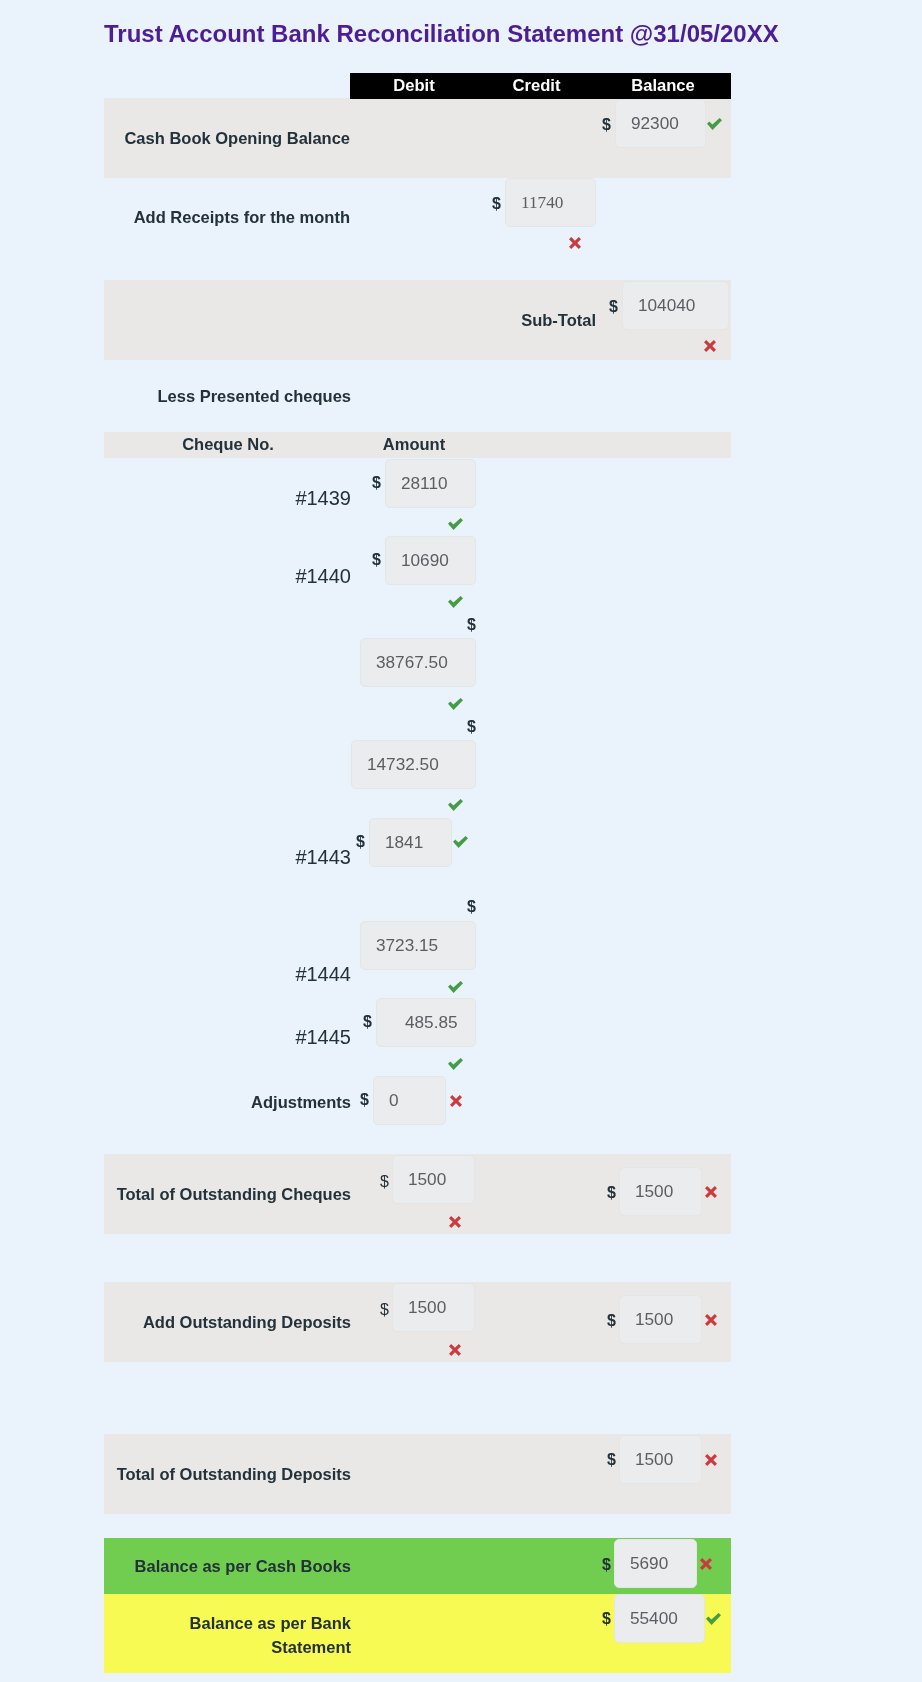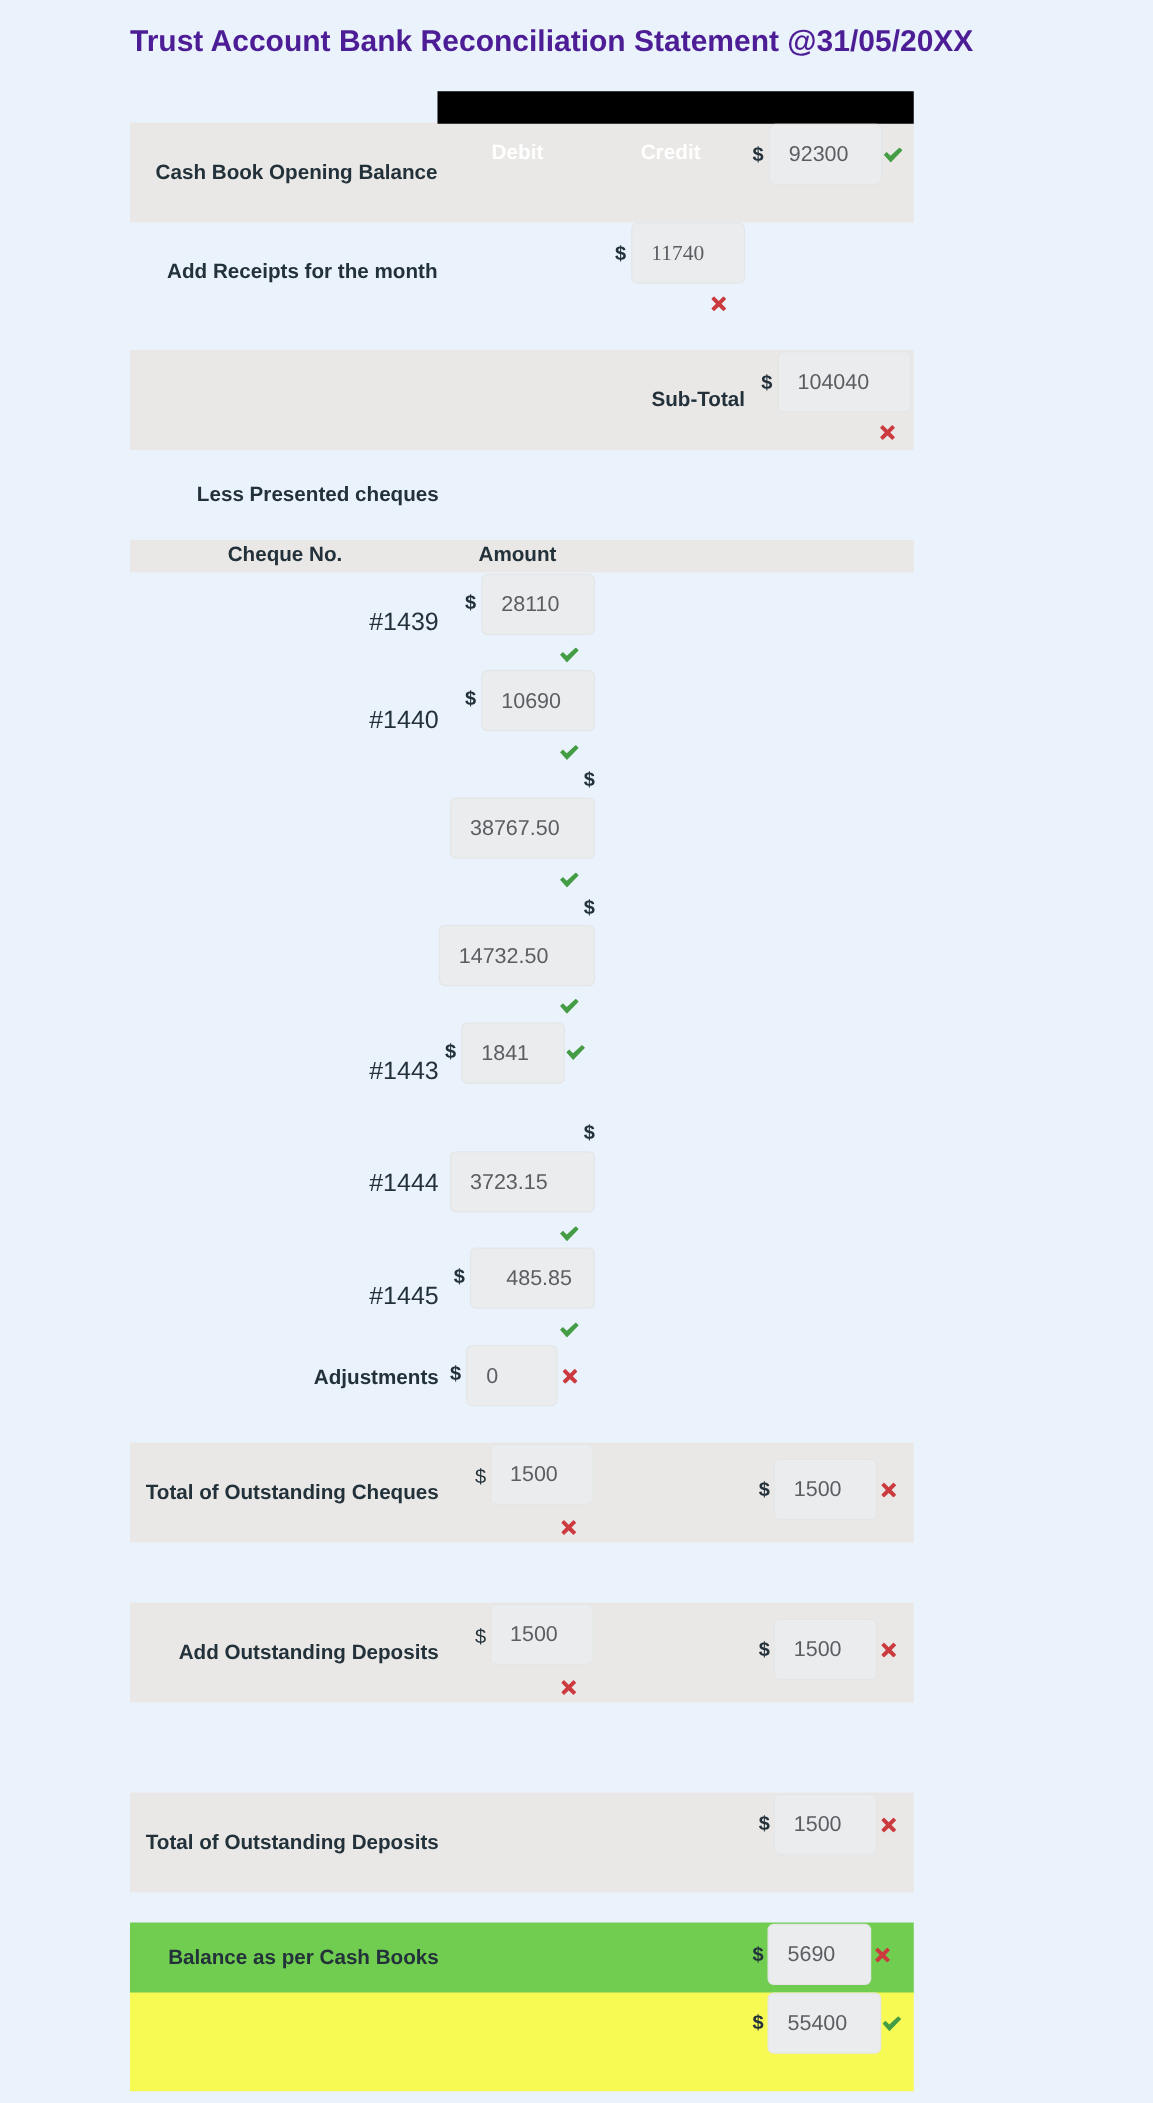--- a/index.html
+++ b/index.html
@@ -18,21 +18,21 @@
     text-align: center; font-size: 24px; font-weight: bold;
     color: #4c1d95; line-height: 24px; white-space: nowrap;
   }
   .band { position: absolute; left: 104px; width: 627px; }
   .band.grey   { background: #eae8e6; }
   .band.green  { background: #71cd50; }
   .band.yellow { background: #f7fa52; }
   .colhead { position: absolute; top: 73px; left: 350px; width: 381px; height: 26px; background: #000; }
   .colhead span {
     position: absolute; top: 0; height: 26px; line-height: 26px;
-    color: #fff; font-weight: bold; font-size: 16.6px; text-align: center; margin-top: 36px;
+    color: #fff; font-weight: bold; font-size: 16.6px; text-align: center;
   }
   .lab {
     position: absolute; font-weight: bold; font-size: 16.5px; color: #22313a;
     text-align: right; line-height: 24px; white-space: nowrap;
   }
   .lab.wrap { white-space: normal; }
   .chq {
     position: absolute; font-weight: normal; font-size: 20px; color: #22313a;
     text-align: right; line-height: 24px; white-space: nowrap;
   }
@@ -134,21 +134,21 @@
       </svg>
     </span>
   <div class="chq" style="left:90px;top:845px;width:261px">#1443</div>
   <div class="dlr" style="left:325px;top:832px;width:40px">$</div>
   <input class="fld" type="text" style="left: 369px; top: 818px; width: 83px; height: 49px;" value="1841">
   <span class="ic" style="left:453px;top:836px">
       <svg width="15" height="12" viewBox="0 0 15 12" fill="none" xmlns="http://www.w3.org/2000/svg" aria-hidden="true">
         <path d="M0 5.7 L2.35 3.5 L5.4 6.6 L12.6 0 L15 2.15 L5.55 12 Z" fill="#449d44"></path>
       </svg>
     </span>
-  <div class="chq" style="left:90px;top:935px;width:261px">#1444</div>
+  <div class="chq" style="left:90px;top:962px;width:261px">#1444</div>
   <div class="dlr" style="left:436px;top:897px;width:40px">$</div>
   <input class="fld" type="text" style="left: 360px; top: 921px; width: 116px; height: 49px;" value="3723.15">
   <span class="ic" style="left:448px;top:981px">
       <svg width="15" height="12" viewBox="0 0 15 12" fill="none" xmlns="http://www.w3.org/2000/svg" aria-hidden="true">
         <path d="M0 5.7 L2.35 3.5 L5.4 6.6 L12.6 0 L15 2.15 L5.55 12 Z" fill="#449d44"></path>
       </svg>
     </span>
   <div class="chq" style="left:90px;top:1025px;width:261px">#1445</div>
   <div class="dlr" style="left:332px;top:1012px;width:40px">$</div>
   <input class="fld" type="text" style="left: 376px; top: 998px; width: 100px; height: 49px; padding-left: 28px;" value="485.85">
@@ -209,20 +209,21 @@
 
   <div class="lab" style="left:91px;top:1554px;width:260px">Balance as per Cash Books</div>
   <div class="dlr" style="left:571px;top:1555px;width:40px;font-weight:bold">$</div>
   <input class="fld" type="text" style="left: 614px; top: 1539px; width: 83px; height: 49px;" value="5690">
   <span class="ic" style="left:700px;top:1558px">
       <svg width="12" height="12" viewBox="0 0 12 12" fill="none" xmlns="http://www.w3.org/2000/svg" aria-hidden="true">
         <path d="M2.2 0 L6.0 3.7 L9.8 0 L12 2.15 L8.25 6.0 L12 9.85 L9.8 12 L6.0 8.3 L2.2 12 L0 9.85 L3.75 6.0 L0 2.15 Z" fill="#cb3a3e"></path>
       </svg>
     </span>
 
+  <div class="lab wrap" style="left:176px;top:1611px;width:175px">Balance as per Bank Statement</div>
   <div class="dlr" style="left:571px;top:1609px;width:40px;font-weight:bold">$</div>
   <input class="fld" type="text" style="left: 614px; top: 1594px; width: 91px; height: 49px;" value="55400">
   <span class="ic" style="left:706px;top:1613px">
       <svg width="15" height="12" viewBox="0 0 15 12" fill="none" xmlns="http://www.w3.org/2000/svg" aria-hidden="true">
         <path d="M0 5.7 L2.35 3.5 L5.4 6.6 L12.6 0 L15 2.15 L5.55 12 Z" fill="#449d44"></path>
       </svg>
     </span>
 </div>
 
 </body></html>

